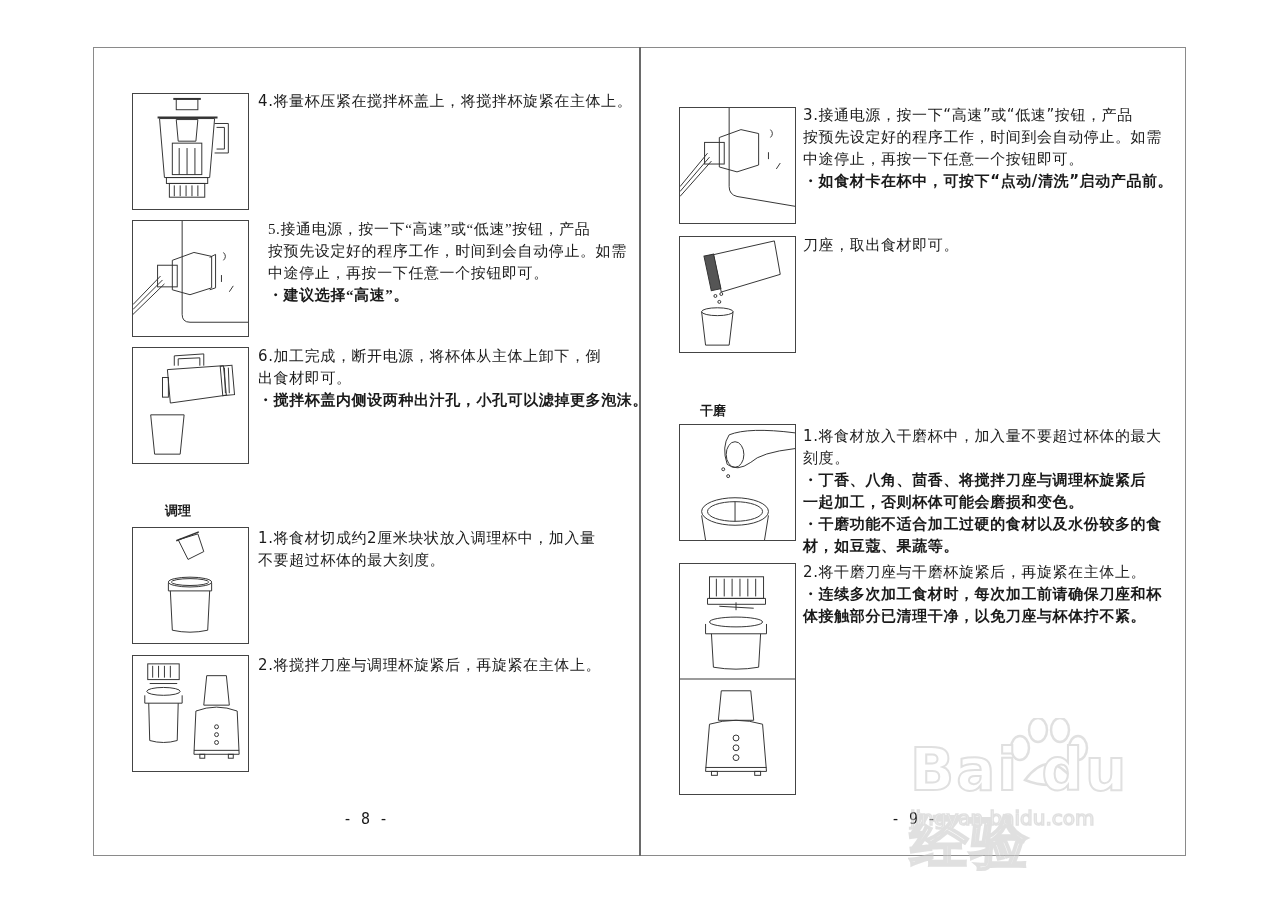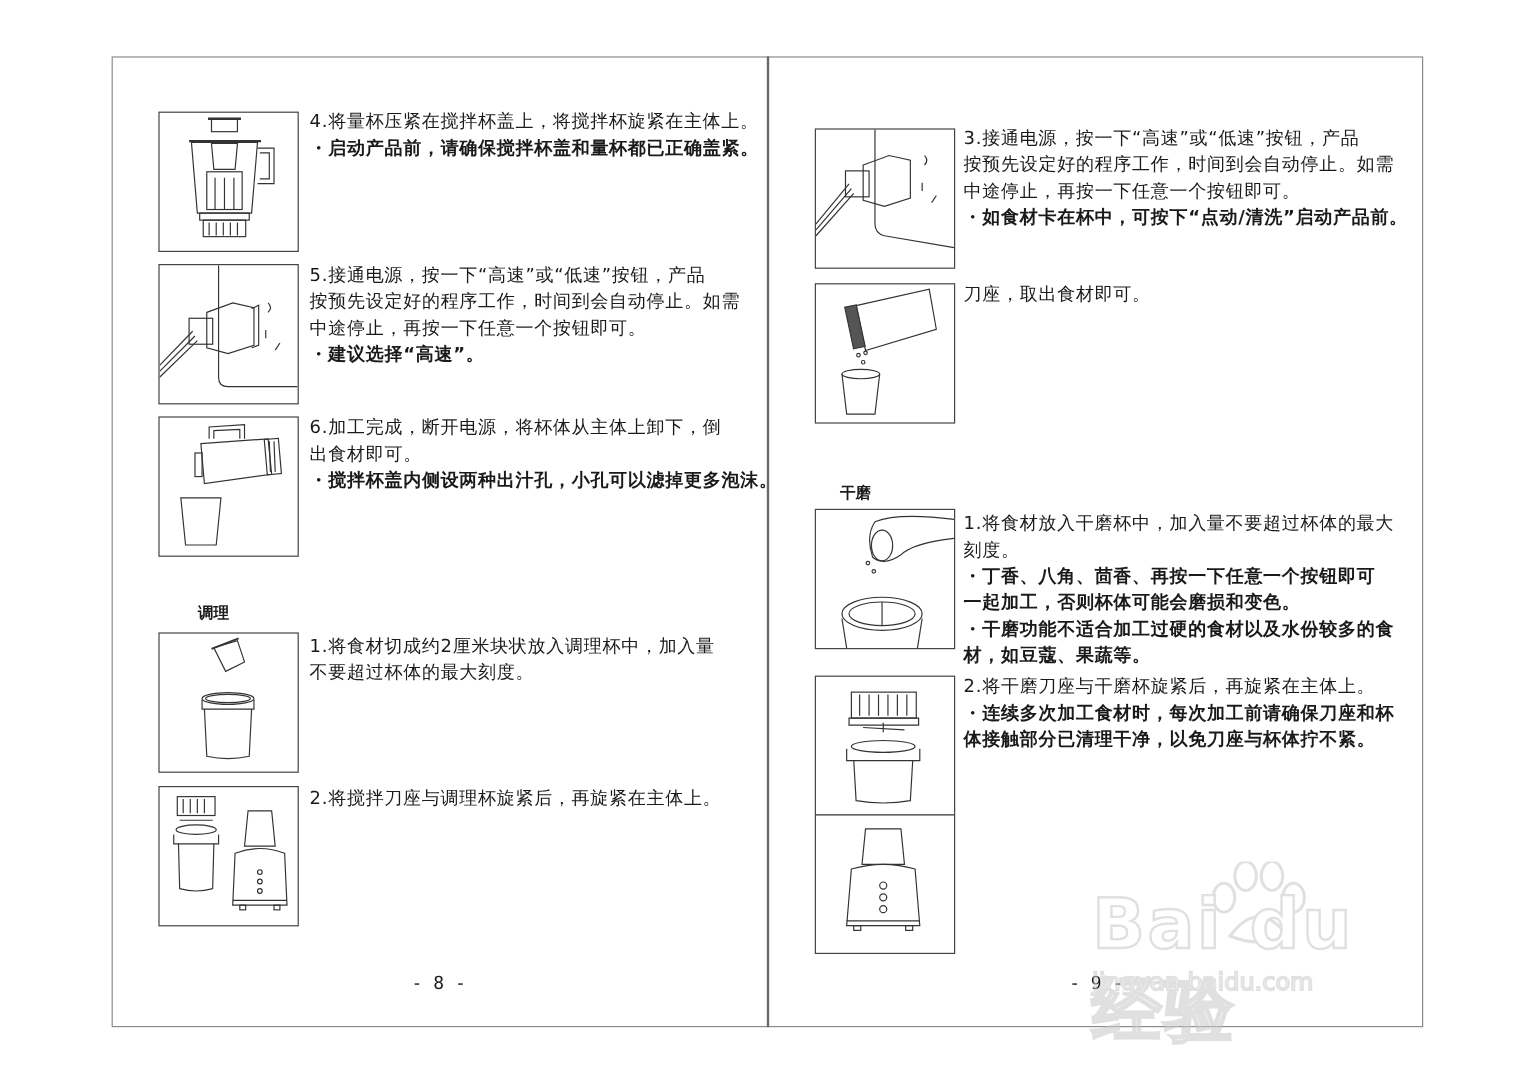--- a/index.html
+++ b/index.html
@@ -44,38 +44,37 @@
     <rect x="37" y="91" width="36" height="14"></rect>
     <line x1="42" y1="93" x2="42" y2="104"></line>
       <line x1="48" y1="93" x2="48" y2="104"></line>
       <line x1="54" y1="93" x2="54" y2="104"></line>
       <line x1="60" y1="93" x2="60" y2="104"></line>
       <line x1="66" y1="93" x2="66" y2="104"></line>
   </svg>
 </div>
 <div class="txt" style="left:258px;top:90px;">
   <span class="line">4.将量杯压紧在搅拌杯盖上，将搅拌杯旋紧在主体上。</span>
-  <span class="line bold">・启动产品前，请确保搅拌杯盖和量杯都已正确盖紧。</span>
 </div>
 
 <div class="fig" style="left:132px;top:220px;width:117px;height:117px;">
   <svg viewBox="0 0 117 117" fill="none" stroke="#333" stroke-width="1">
     <path d="M50 0 V95 Q50 103 58 103 H117"></path>
     <path d="M40 40 L62 32 L80 36 L80 68 L58 75 L40 70 Z"></path>
     <rect x="25" y="45" width="20" height="22"></rect>
     <line x1="0" y1="85" x2="28" y2="56"></line>
       <line x1="0" y1="90" x2="30" y2="60"></line>
       <line x1="0" y1="95" x2="32" y2="64"></line>
     <path d="M78 37 L84 34 L84 68 L78 70"></path>
     <path d="M92 32 q4 4 0 8"></path>
       <line x1="90" y1="55" x2="90" y2="62"></line>
       <line x1="98" y1="72" x2="102" y2="66"></line>
   </svg>
 </div>
-<div class="txt" style="left:258px;top:218px;">
+<div class="txt" style="left:268px;top:218px;font-family:Liberation Serif, serif;">
   <span class="line">5.接通电源，按一下“高速”或“低速”按钮，产品</span>
   <span class="line">按预先设定好的程序工作，时间到会自动停止。如需</span>
   <span class="line">中途停止，再按一下任意一个按钮即可。</span>
   <span class="line bold">・建议选择“高速”。</span>
 </div>
 
 <div class="fig" style="left:132px;top:347px;width:117px;height:117px;">
   <svg viewBox="0 0 117 117" fill="none" stroke="#333" stroke-width="1">
     <path d="M42 18 L42 8 L72 6 L72 18"></path>
       <path d="M46 18 L46 11 L68 10 L68 18"></path>
@@ -184,21 +183,21 @@
     <ellipse cx="56" cy="88" rx="34" ry="14"></ellipse>
     <ellipse cx="56" cy="88" rx="28" ry="10"></ellipse>
     <line x1="56" y1="78" x2="56" y2="98"></line>
     <path d="M22 92 L26 117"></path>
       <path d="M90 92 L86 117"></path>
   </svg>
 </div>
 <div class="txt" style="left:803px;top:425px;">
   <span class="line">1.将食材放入干磨杯中，加入量不要超过杯体的最大</span>
   <span class="line">刻度。</span>
-  <span class="line bold">・丁香、八角、茴香、再按一下任意一个按钮即可</span>
+  <span class="line bold">・丁香、八角、茴香、将搅拌刀座与调理杯旋紧后</span>
   <span class="line bold">一起加工，否则杯体可能会磨损和变色。</span>
   <span class="line bold">・干磨功能不适合加工过硬的食材以及水份较多的食</span>
   <span class="line bold">材，如豆蔻、果蔬等。</span>
 </div>
 
 <div class="fig" style="left:679px;top:563px;width:117px;height:232px;">
   <svg viewBox="0 0 117 232" fill="none" stroke="#333" stroke-width="1">
     <rect x="30" y="12" width="55" height="22"></rect>
     <line x1="37" y1="14" x2="37" y2="32"></line>
       <line x1="45" y1="14" x2="45" y2="32"></line>

